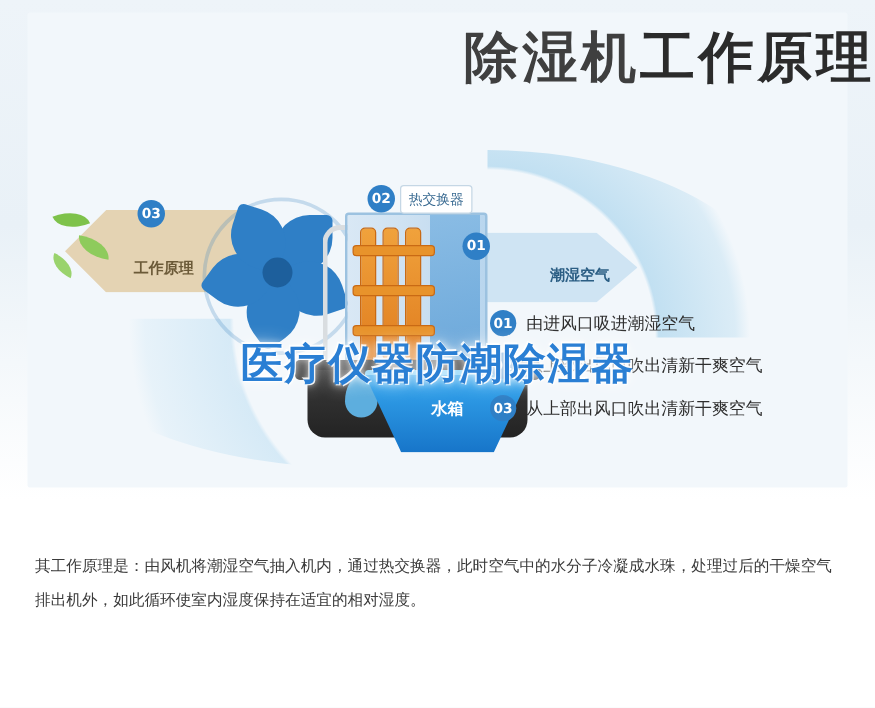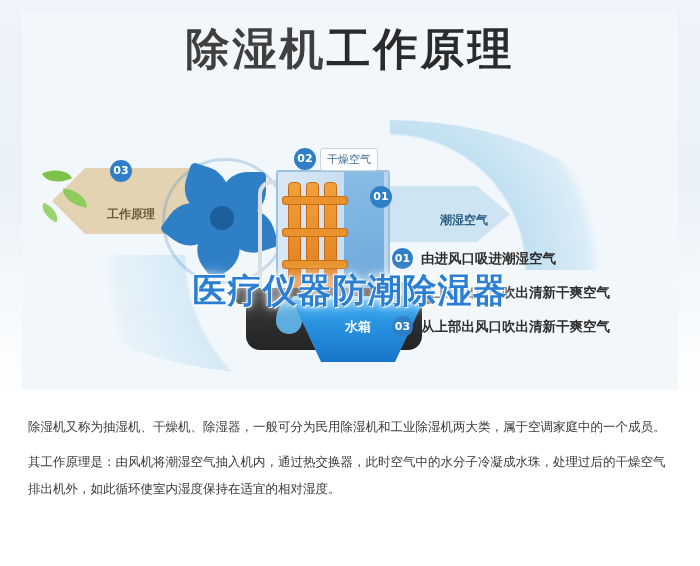--- a/index.html
+++ b/index.html
@@ -19,24 +19,24 @@
     overflow:hidden;
   }
   .panel-inner{
     position:absolute;left:22px;top:10px;width:656px;height:380px;
     background:#f2f7fb;
     border-radius:2px;
   }
 
   
   .title{
-    position:absolute;left:0;top:22px;width:700px;text-align:center;
+    position:absolute;left:0;top:22px;width:700px;text-align:right;
     font-size:44px;line-height:56px;font-weight:bold;color:#3f3f3f;
     letter-spacing:3px;
-    font-family:Liberation Serif, serif;
+    font-family:Liberation Mono, monospace;
   }
   .title .t2{color:#2b2b2b;}
 
   
   .swoosh-a{
     position:absolute;left:390px;top:120px;width:250px;height:150px;
     border-radius:0 100% 0 0;
     background:radial-gradient(circle at 0% 100%, rgba(154,205,234,0.0) 46%, rgba(154,205,234,0.55) 47%, rgba(176,216,238,0.35) 68%, rgba(255,255,255,0) 72%);
   }
   .swoosh-b{
@@ -167,38 +167,38 @@
     font-size:11px;color:#3a6b92;padding:3px 6px;
   }
 
   
   .legend{position:absolute;left:392px;top:248px;width:280px;}
   .legend-row{display:flex;align-items:center;margin-bottom:13px;}
   .legend-num{
     width:21px;height:21px;border-radius:50%;background:#2f7fc6;color:#fff;
     font-size:11px;font-weight:bold;text-align:center;line-height:21px;margin-right:8px;flex:0 0 auto;
   }
-  .legend-txt{font-size:13.5px;color:#2e2e2e;font-weight:bold;white-space:nowrap;}
+  .legend-txt{font-size:13.5px;color:#2e2e2e;font-weight:normal;white-space:nowrap;}
 
   
   .watermark{
     position:absolute;left:0;top:268px;width:700px;text-align:center;
     font-size:34px;font-weight:bold;color:#2a7fd4;
     letter-spacing:1px;
     text-shadow:0 0 6px rgba(255,255,255,.95),0 0 14px rgba(255,255,255,.9),
                 1px 1px 0 rgba(255,255,255,.9),-1px -1px 0 rgba(255,255,255,.9);
   }
 
   
   .copy{
     position:absolute;left:28px;top:416px;width:644px;
     color:#3a3a3a;
   }
   .copy p{margin:0 0 6px 0;font-size:12.5px;line-height:21px;}
-  .copy .gap{margin-top:14px;}
+  .copy .gap{margin-top:26px;}
 </style>
 </head>
 <body>
 
 <div class="page">
 
   <div class="panel">
     <div class="panel-inner"></div>
 
     <div class="title">
@@ -241,39 +241,38 @@
     <div class="base-plate"></div>
     <div class="base-dark"></div>
     <div class="drop"></div>
     <div class="tank-top"></div>
     <div class="tank"></div>
     <div class="tank-label">水箱</div>
 
     <div class="badge b01">01</div>
     <div class="badge b02">02</div>
     <div class="badge b03">03</div>
-    <div class="chip">干燥空气</div>
+    <div class="chip">热交换器</div>
 
     <div class="legend">
       <div class="legend-row">
         <div class="legend-num">01</div>
         <div class="legend-txt">由进风口吸进潮湿空气</div>
       </div>
       <div class="legend-row">
         <div class="legend-num">02</div>
         <div class="legend-txt">从上部出风口吹出清新干爽空气</div>
       </div>
       <div class="legend-row">
         <div class="legend-num">03</div>
         <div class="legend-txt">从上部出风口吹出清新干爽空气</div>
       </div>
     </div>
 
     <div class="watermark">医疗仪器防潮除湿器</div>
   </div>
 
   <div class="copy">
-    <p>除湿机又称为抽湿机、干燥机、除湿器，一般可分为民用除湿机和工业除湿机两大类，属于空调家庭中的一个成员。</p>
     <p class="gap">其工作原理是：由风机将潮湿空气抽入机内，通过热交换器，此时空气中的水分子冷凝成水珠，处理过后的干燥空气</p>
     <p>排出机外，如此循环使室内湿度保持在适宜的相对湿度。</p>
   </div>
 
 </div>
 
 </body></html>

